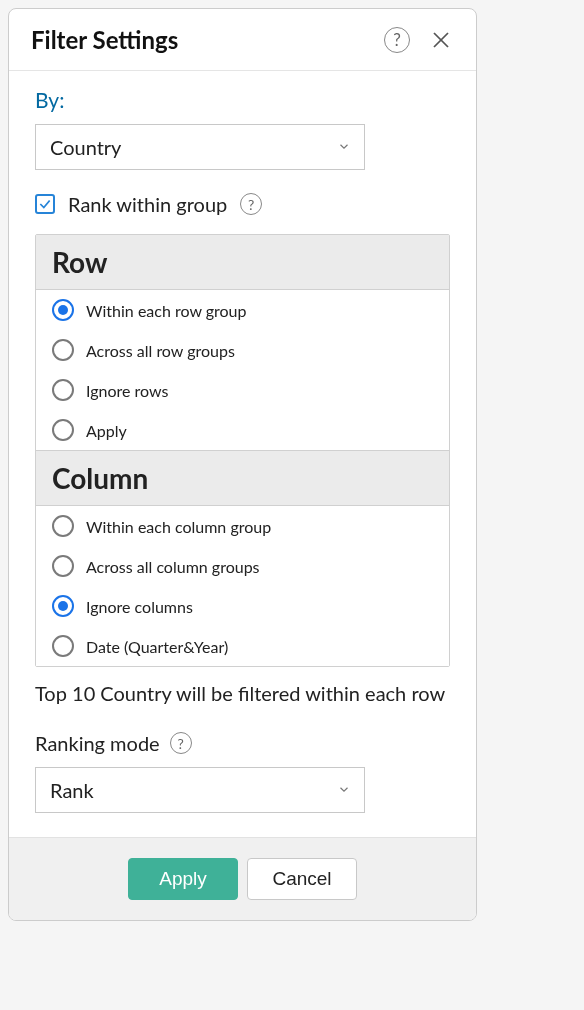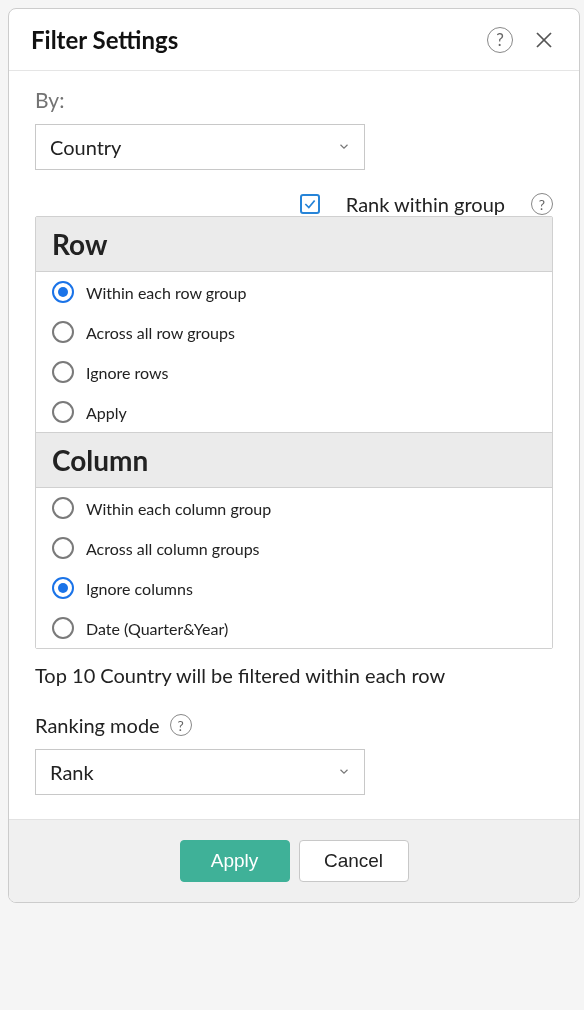--- a/index.html
+++ b/index.html
@@ -3,21 +3,21 @@
   <meta charset="utf-8">
   <style>
     * { box-sizing: border-box; margin: 0; padding: 0; }
     body {
       font-family: 'Lato', 'Segoe UI', -apple-system, BlinkMacSystemFont, sans-serif;
       background: #f5f5f5;
       padding: 8px;
       color: #222;
     }
     .dialog {
-      width: 572px;
+      width: 469px;
       background: #fff;
       border: 1px solid #ccc;
       border-radius: 8px;
       overflow: hidden;
     }
     .dialog-header {
       display: flex;
       align-items: center;
       justify-content: space-between;
       padding: 16px 22px 16px 22px;
@@ -60,21 +60,21 @@
       justify-content: center;
       cursor: pointer;
       color: #555;
     }
     .close-x svg { width: 24px; height: 24px; }
     .dialog-body {
       padding: 16px 26px 24px 26px;
     }
     .field-label {
       font-size: 21px;
-      color: #737373;
+      color: #0369a1;
       margin-bottom: 12px;
       display: block;
     }
     .select-wrap {
       position: relative;
       width: 330px;
       margin-bottom: 22px;
     }
     .select-wrap.sm { width: 330px; margin-bottom: 0; }
     .select {
@@ -94,23 +94,23 @@
       position: absolute;
       right: 14px;
       top: 50%;
       transform: translateY(-50%);
       pointer-events: none;
       color: #777;
     }
     .checkbox-row {
       display: flex;
       align-items: center;
-      gap: 26px;
+      gap: 13px;
+      margin-bottom: 18px;
       font-size: 20px;
-      justify-content: flex-end;
     }
     .checkbox {
       width: 20px;
       height: 20px;
       border: 2px solid #2684d8;
       border-radius: 3px;
       display: inline-flex;
       align-items: center;
       justify-content: center;
       cursor: pointer;

